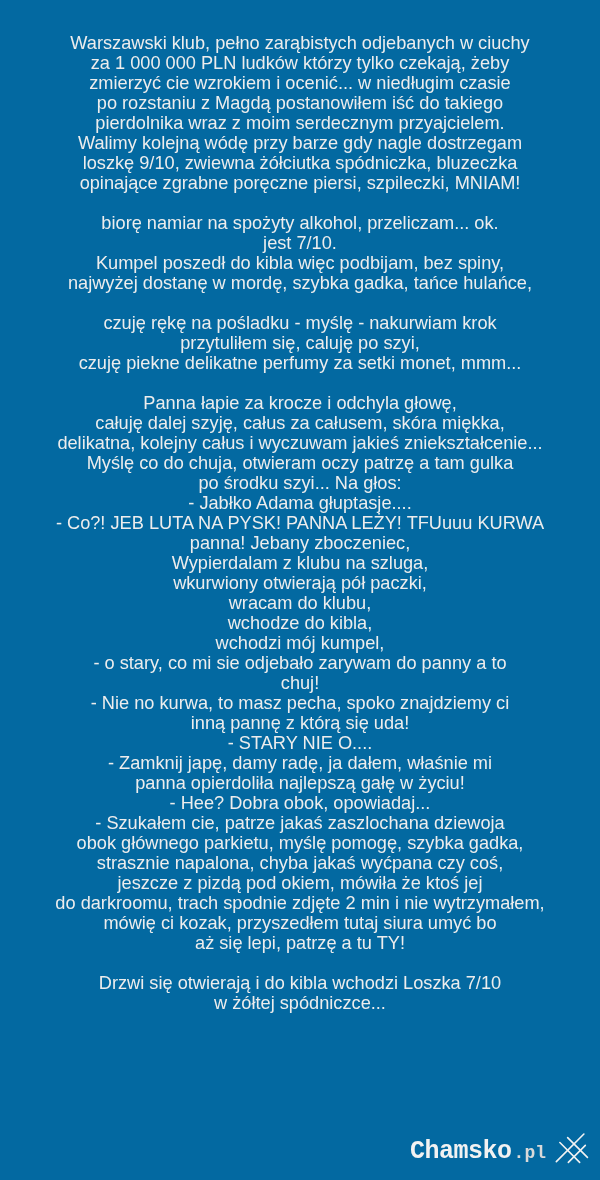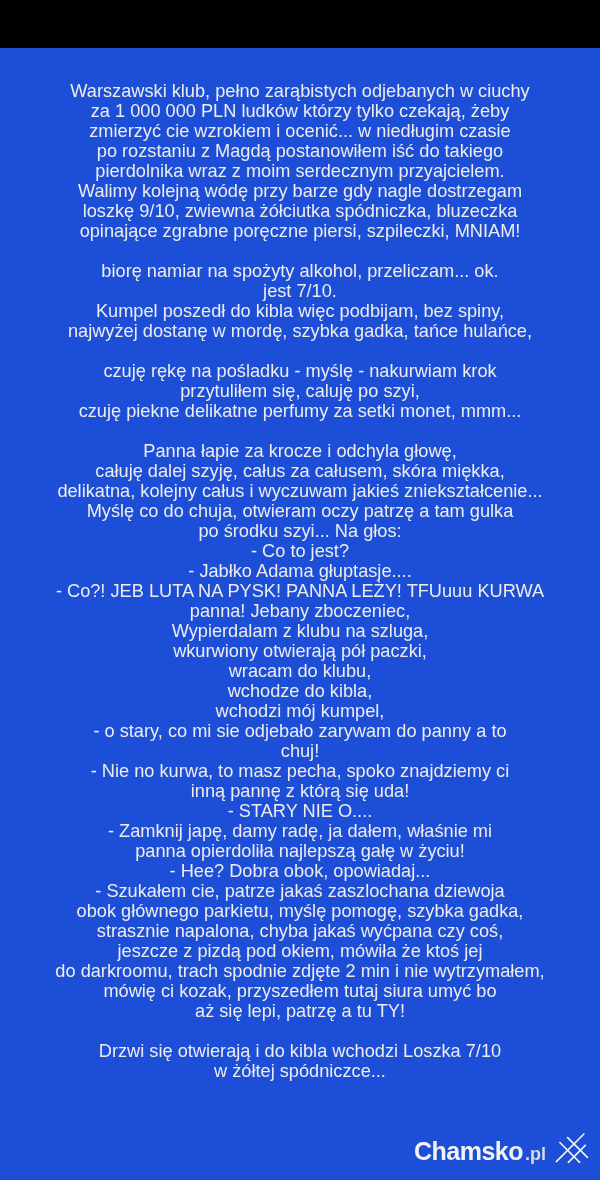--- a/index.html
+++ b/index.html
@@ -10,22 +10,21 @@
     width: 600px;
     height: 1180px;
     background: #000000;
     overflow: hidden;
     position: relative;
     font-family: "Liberation Sans", sans-serif;
   }
   .meme-canvas {
     position: absolute;
     inset: 0;
-    background: #1d4ed8;
-    margin-top: 48px;
+    background: #0369a1;
   }
   .story {
     position: absolute;
     top: 33px;
     left: 0;
     width: 600px;
     text-align: center;
     color: #ededed;
     font-size: 18.2px;
     line-height: 20px;
@@ -38,20 +37,21 @@
   .footer {
     position: absolute;
     right: 4px;
     bottom: 7px;
     display: flex;
     align-items: center;
   }
   .brand-wrap {
     display: flex;
     align-items: baseline;
+    font-family: Liberation Mono, monospace;
   }
   .brand-text {
     color: #f2f2f2;
     font-size: 25px;
     font-weight: 700;
     letter-spacing: -0.5px;
   }
   .brand-suffix {
     color: #d9d9d9;
     font-size: 18px;
@@ -87,21 +87,20 @@
       <div class="line"></div>
       <div class="line">czuję rękę na pośladku - myślę - nakurwiam krok</div>
       <div class="line">przytuliłem się, caluję po szyi,</div>
       <div class="line">czuję piekne delikatne perfumy za setki monet, mmm...</div>
       <div class="line"></div>
       <div class="line">Panna łapie za krocze i odchyla głowę,</div>
       <div class="line">całuję dalej szyję, całus za całusem, skóra miękka,</div>
       <div class="line">delikatna, kolejny całus i wyczuwam jakieś zniekształcenie...</div>
       <div class="line">Myślę co do chuja, otwieram oczy patrzę a tam gulka</div>
       <div class="line">po środku szyi... Na głos:</div>
-      <div class="line">- Co to jest?</div>
       <div class="line">- Jabłko Adama głuptasje....</div>
       <div class="line">- Co?! JEB LUTA NA PYSK! PANNA LEŻY! TFUuuu KURWA</div>
       <div class="line">panna! Jebany zboczeniec,</div>
       <div class="line">Wypierdalam z klubu na szluga,</div>
       <div class="line">wkurwiony otwierają pół paczki,</div>
       <div class="line">wracam do klubu,</div>
       <div class="line">wchodze do kibla,</div>
       <div class="line">wchodzi mój kumpel,</div>
       <div class="line">- o stary, co mi sie odjebało zarywam do panny a to</div>
       <div class="line">chuj!</div>

